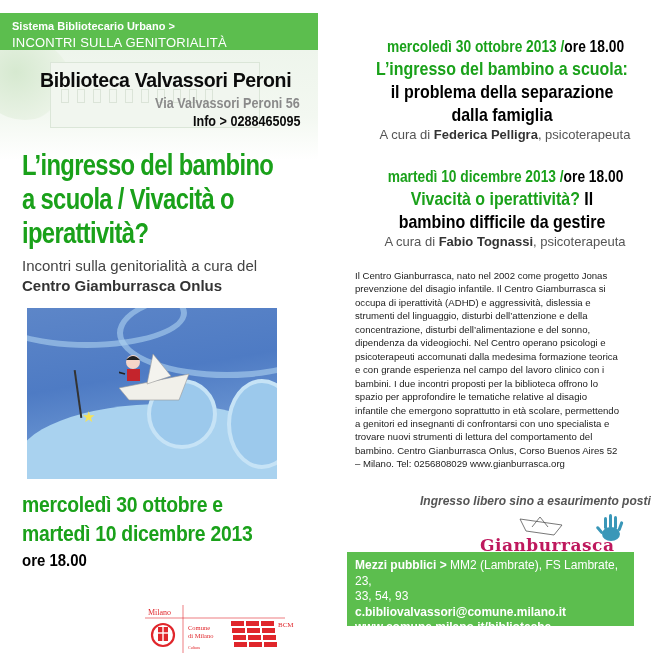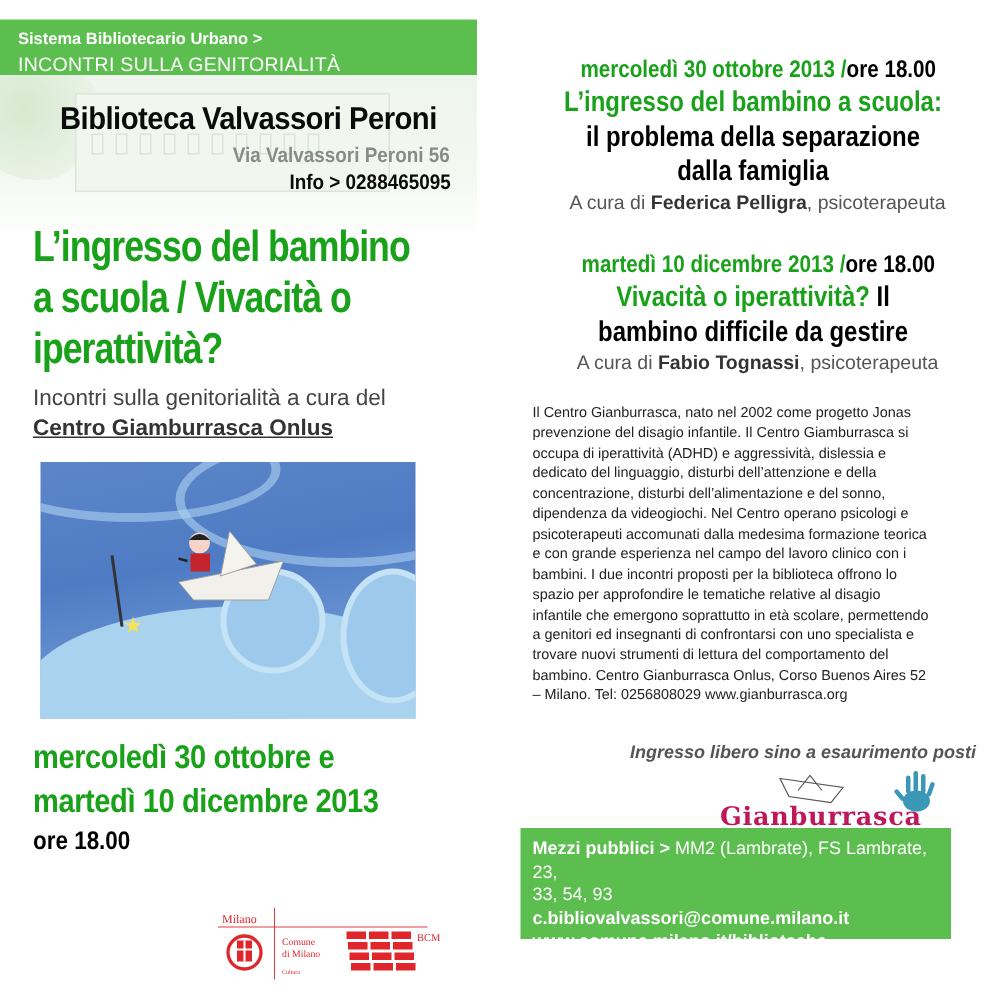--- a/index.html
+++ b/index.html
@@ -48,21 +48,21 @@
   }
 
   .main-title {
     position: absolute; left: 22px; top: 148px; width: 300px;
     font-size: 29px; font-weight: bold; color: #1aa11a; line-height: 34px;
     letter-spacing: -0.8px; transform: scaleX(0.82); transform-origin: left; width: 360px;
   }
   .subtitle {
     position: absolute; left: 22px; top: 256px; font-size: 15px; color: #444; line-height: 20px;
   }
-  .subtitle b { color: #333; text-decoration: underline; }
+  .subtitle b { color: #333; }
 
   .illustration {
     position: absolute; left: 27px; top: 308px; width: 250px; height: 171px; overflow: hidden;
     background: linear-gradient(170deg, #5d86c8 0%, #4e7bc4 40%, #6a95d2 70%, #8fb8e3 100%);
   }
   .illustration .swirl { position: absolute; border-radius: 50%; border: 6px solid rgba(173,210,240,0.6); }
   .illustration .wave {
     position: absolute; left: -10px; right: -10px; bottom: -20px; height: 95px;
     background: #a9d2ef; border-radius: 55% 45% 0 0 / 60% 50% 0 0;
   }
@@ -252,21 +252,21 @@
   </div>
   <div class="ev-by">
     <span>A cura di </span><b>Fabio Tognassi</b><span>, psicoterapeuta</span>
   </div>
 </div>
 
 <div class="body-text">
   <div>Il Centro Gianburrasca, nato nel 2002 come progetto Jonas</div>
   <div>prevenzione del disagio infantile. Il Centro Giamburrasca si</div>
   <div>occupa di iperattività (ADHD) e aggressività, dislessia e</div>
-  <div>dedicato del linguaggio, disturbi dell’attenzione e della</div>
+  <div>strumenti del linguaggio, disturbi dell’attenzione e della</div>
   <div>concentrazione, disturbi dell’alimentazione e del sonno,</div>
   <div>dipendenza da videogiochi. Nel Centro operano psicologi e</div>
   <div>psicoterapeuti accomunati dalla medesima formazione teorica</div>
   <div>e con grande esperienza nel campo del lavoro clinico con i</div>
   <div>bambini. I due incontri  proposti per la biblioteca offrono lo</div>
   <div>spazio per approfondire le tematiche  relative al disagio</div>
   <div>infantile che emergono soprattutto in età scolare, permettendo</div>
   <div>a genitori ed insegnanti di confrontarsi con uno specialista e</div>
   <div>trovare nuovi strumenti di lettura del comportamento del</div>
   <div>bambino. Centro Gianburrasca Onlus, Corso Buenos Aires 52</div>

